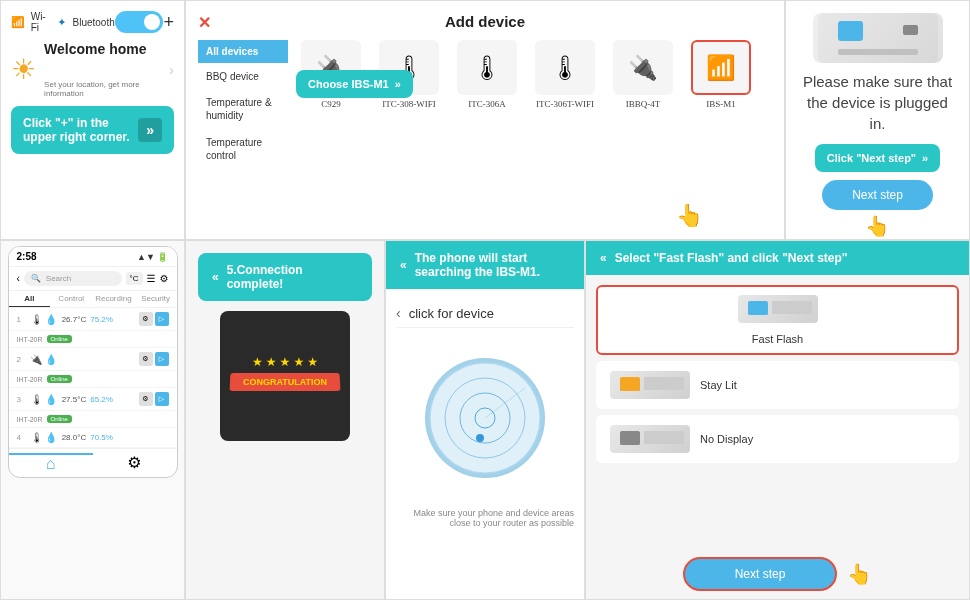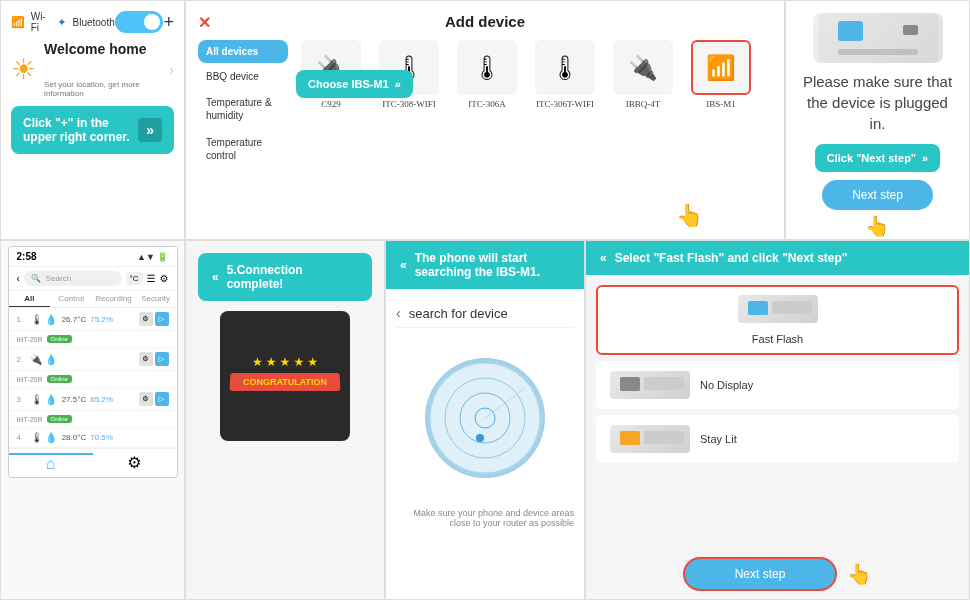--- a/index.html
+++ b/index.html
@@ -138,21 +138,21 @@
       gap: 8px;
     }
     .category-list {
       width: 90px;
       flex-shrink: 0;
     }
     .cat-item {
       padding: 6px 8px;
       font-size: 10px;
       color: #333;
-      border-radius: 8px;
+      border-radius: 0;
       cursor: pointer;
       margin-bottom: 2px;
     }
     .cat-item.active {
       background: #4db6e8;
       color: white;
       font-weight: 600;
     }
     .cat-item.multi {
       line-height: 1.3;
@@ -269,21 +269,21 @@
       background: #f9f9f9;
       border: 1px solid #ddd;
       overflow: hidden;
       position: relative;
     }
     .phone-frame {
       width: 170px;
       margin: 5px auto;
       background: white;
       border: 1px solid #ccc;
-      border-radius: 4px;
+      border-radius: 12px;
       overflow: hidden;
     }
     .phone-top-bar {
       background: white;
       padding: 4px 8px;
       display: flex;
       justify-content: space-between;
       align-items: center;
       border-bottom: 1px solid #f0f0f0;
     }
@@ -786,21 +786,21 @@
 </div>
 
 <div class="panel-search">
   <div class="search-header-bar">
     <span>«</span>
     <span>The phone will start searching the IBS-M1.</span>
   </div>
   <div class="search-device-content">
     <div class="search-page-header">
       <span class="back-chevron">‹</span>
-      <span class="search-page-title">search for device</span>
+      <span class="search-page-title">click for device</span>
     </div>
     <div class="radar-circle">
       <svg width="120" height="120" viewBox="0 0 120 120">
         <circle cx="60" cy="60" r="55" fill="#e0f0f8" stroke="#b0d8f0" stroke-width="1"></circle>
         <circle cx="60" cy="60" r="40" fill="none" stroke="#90c8e8" stroke-width="1"></circle>
         <circle cx="60" cy="60" r="25" fill="none" stroke="#70b8e0" stroke-width="1"></circle>
         <circle cx="60" cy="60" r="10" fill="none" stroke="#50a8d8" stroke-width="1"></circle>
         <circle cx="55" cy="80" r="4" fill="#3498db"></circle>
         <line x1="60" y1="60" x2="100" y2="30" stroke="#90c8e8" stroke-width="1" opacity="0.5"></line>
       </svg>
@@ -817,30 +817,30 @@
   <div class="flash-content">
     <div class="flash-option selected">
       <div class="device-thumb">
         <div style="position:absolute;left:10px;top:6px;width:20px;height:14px;background:#4db6e8;border-radius:2px;"></div>
         <div style="position:absolute;right:6px;top:6px;width:40px;height:4px;background:#ccc;border-radius:1px;box-shadow:0 3px 0 #ccc,0 6px 0 #ccc,0 9px 0 #ccc;"></div>
       </div>
       <span class="flash-label">Fast Flash</span>
     </div>
     <div class="flash-option">
       <div class="device-thumb">
+        <div style="position:absolute;left:10px;top:6px;width:20px;height:14px;background:#f5a623;border-radius:2px;"></div>
+        <div style="position:absolute;right:6px;top:6px;width:40px;height:4px;background:#ccc;border-radius:1px;box-shadow:0 3px 0 #ccc,0 6px 0 #ccc,0 9px 0 #ccc;"></div>
+      </div>
+      <span class="flash-label">Stay Lit</span>
+    </div>
+    <div class="flash-option">
+      <div class="device-thumb">
         <div style="position:absolute;left:10px;top:6px;width:20px;height:14px;background:#888;border-radius:2px;"></div>
         <div style="position:absolute;right:6px;top:6px;width:40px;height:4px;background:#ccc;border-radius:1px;box-shadow:0 3px 0 #ccc,0 6px 0 #ccc,0 9px 0 #ccc;"></div>
       </div>
       <span class="flash-label">No Display</span>
-    </div>
-    <div class="flash-option">
-      <div class="device-thumb">
-        <div style="position:absolute;left:10px;top:6px;width:20px;height:14px;background:#f5a623;border-radius:2px;"></div>
-        <div style="position:absolute;right:6px;top:6px;width:40px;height:4px;background:#ccc;border-radius:1px;box-shadow:0 3px 0 #ccc,0 6px 0 #ccc,0 9px 0 #ccc;"></div>
-      </div>
-      <span class="flash-label">Stay Lit</span>
     </div>
   </div>
   <div class="flash-footer">
     <button class="next-step-btn-bottom">Next step</button>
     <span class="hand-icon">👆</span>
   </div>
 </div>
 
 </body></html>

